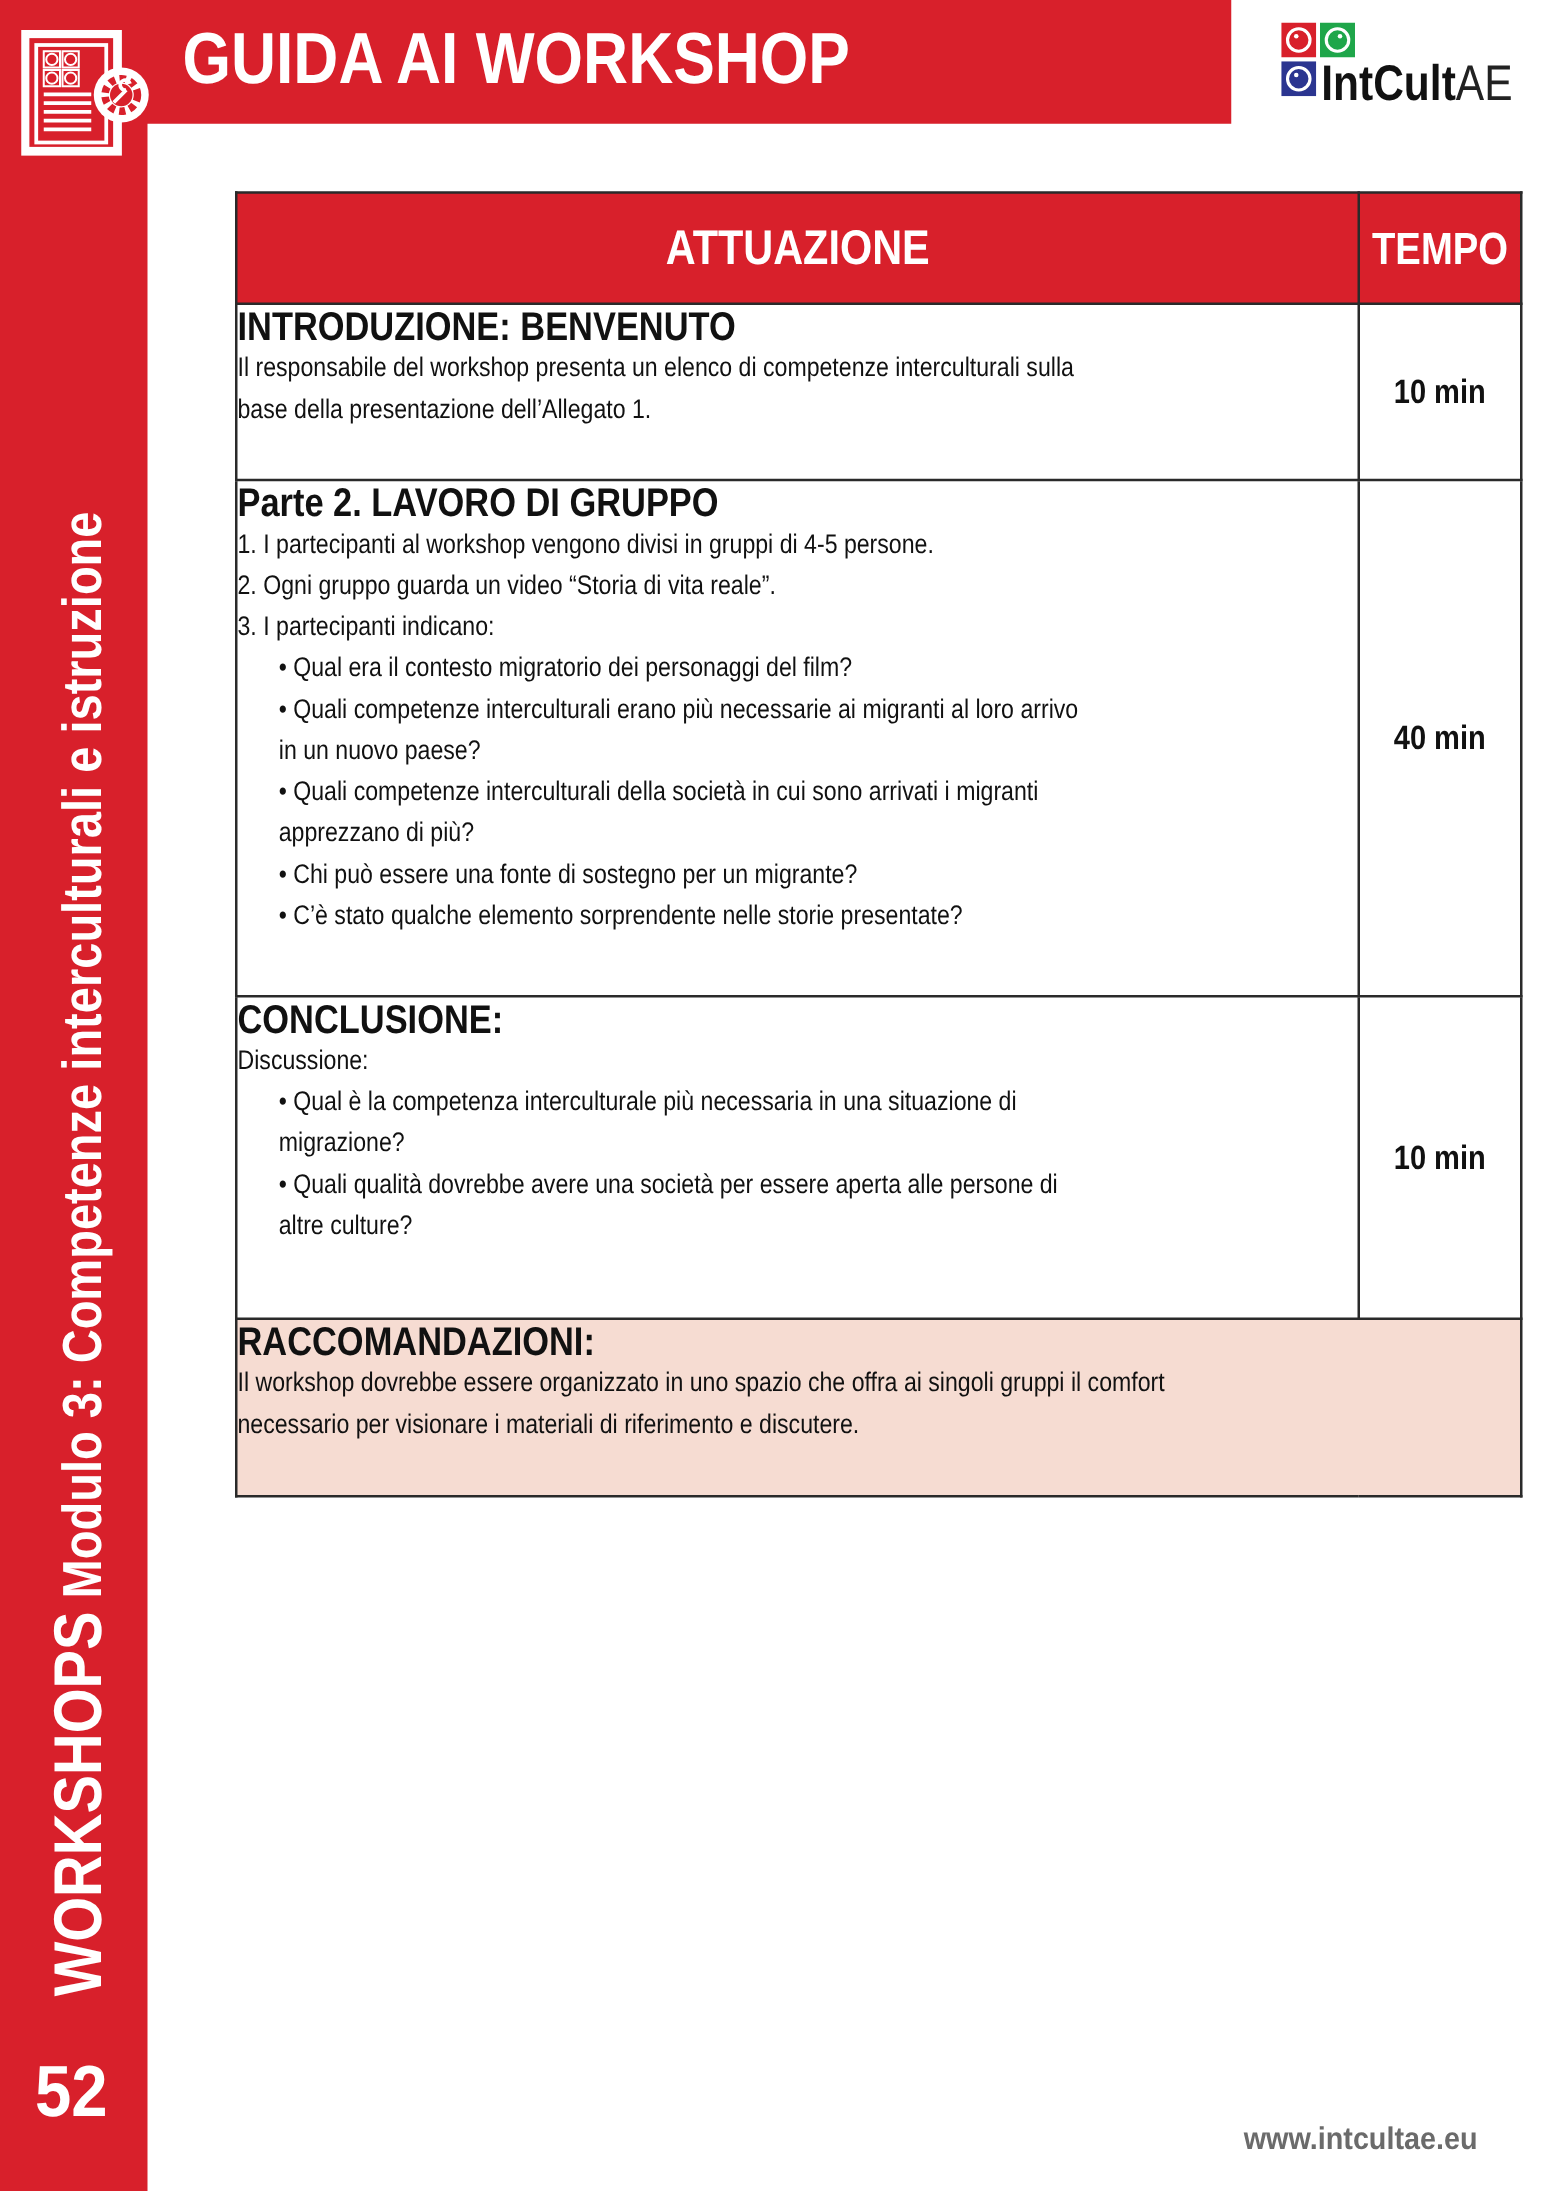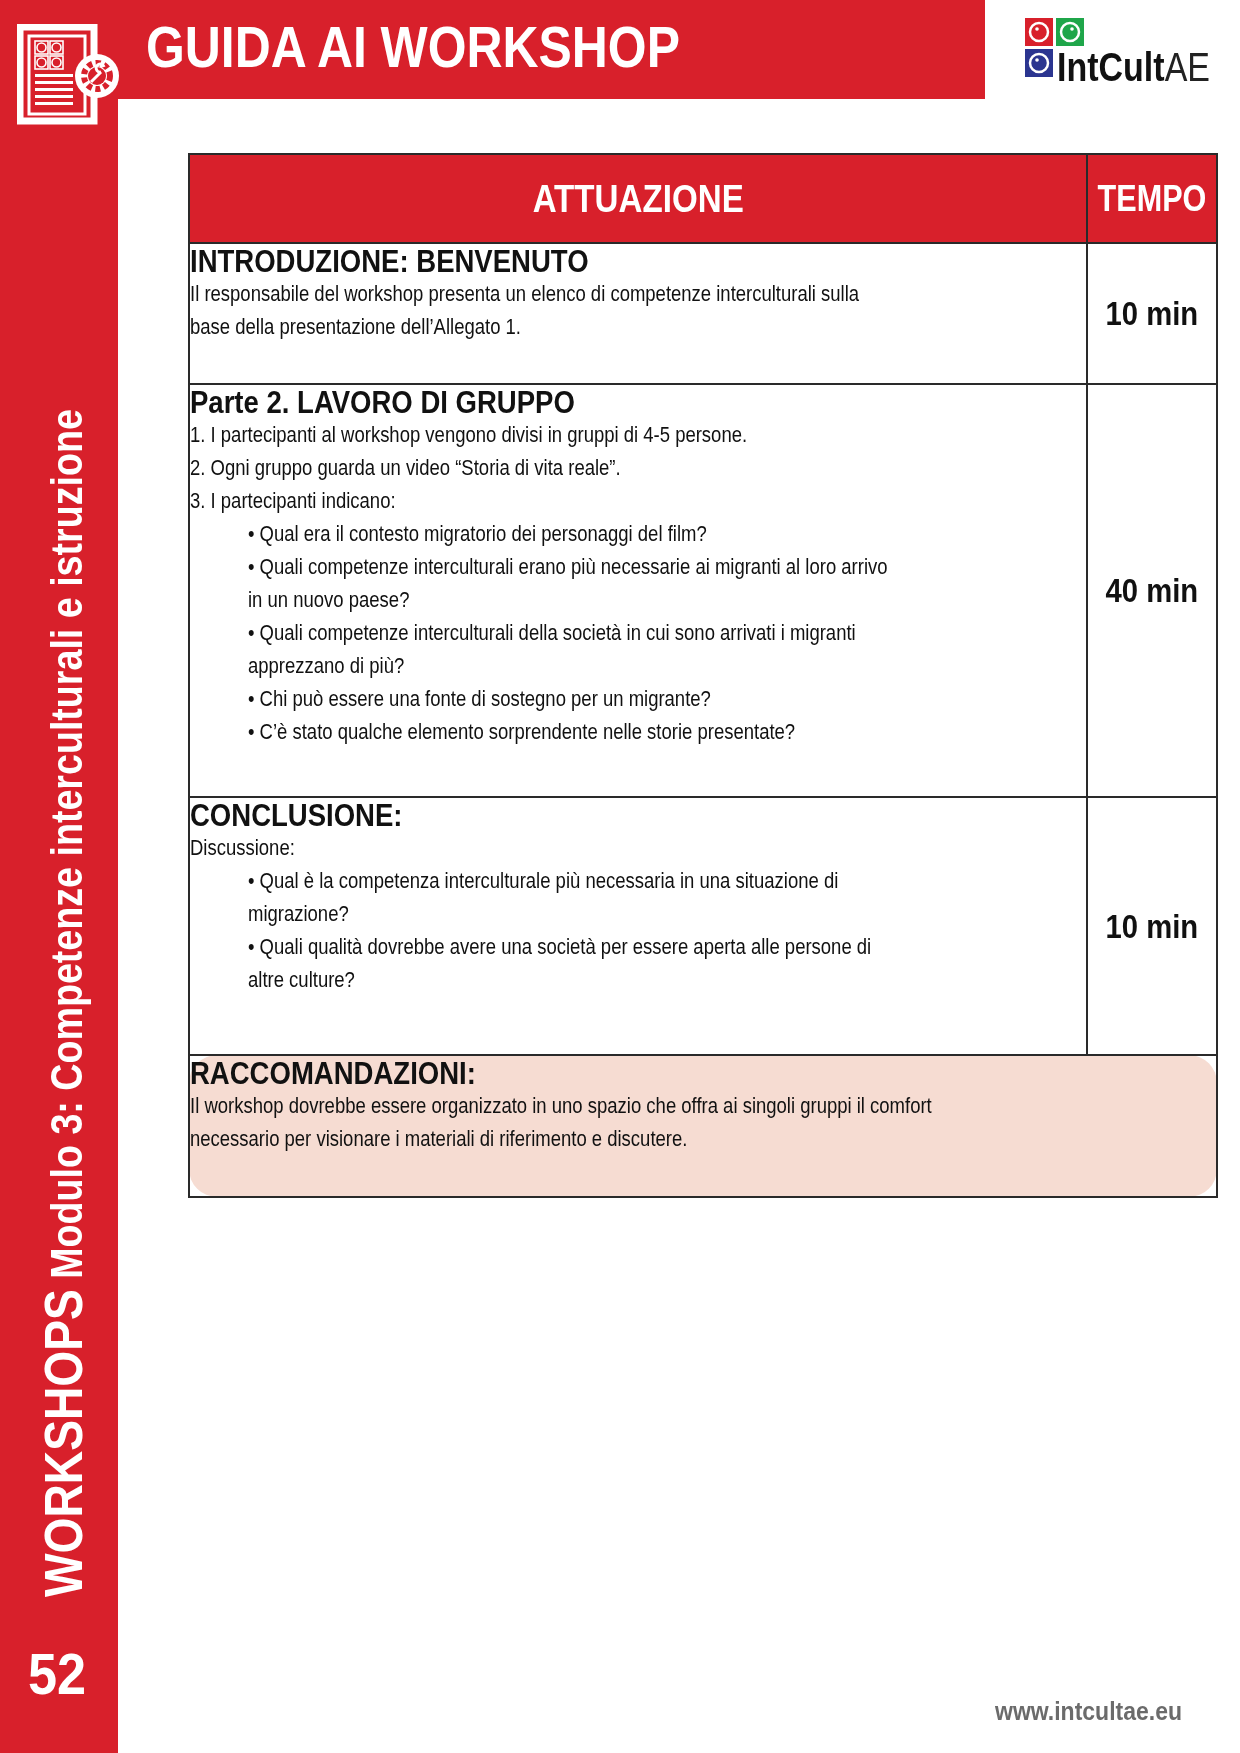--- a/index.html
+++ b/index.html
@@ -59,28 +59,28 @@
     background:var(--red); color:#fff; font-weight:bold; height:87px;
   }
   th.h-act { font-size:39px; }
   th.h-tempo { font-size:36px; width:117px; }
   th span.cond { display:inline-block; transform:scaleX(0.85); }
   td.content {
     padding:18px 12px 16px 13px; vertical-align:top;
     font-size:21.5px; line-height:33px;
   }
   td.time {
-    text-align:center; vertical-align:middle; font-size:34px; font-weight:bold; width:117px;
+    text-align:center; vertical-align:middle; font-size:27px; font-weight:bold; width:117px;
   }
   .cond-w { display:inline-block; transform:scaleX(0.86); transform-origin:left center; white-space:nowrap; }
   .cond-c { display:inline-block; transform:scaleX(0.86); transform-origin:center center; white-space:nowrap; }
   .row-title { font-weight:bold; font-size:32px; line-height:34px; }
   .line { display:block; white-space:nowrap; }
-  .indent { padding-left:58px; }
-  td.rec { background:var(--rec);border-radius:28px; }
+  .indent { padding-left:33px; }
+  td.rec { background:var(--rec); }
   .r1 td { height:139px; }
   .r2 td { height:411px; }
   .r3 td { height:256px; }
   .r4 td { height:140px; }
 </style>
 </head>
 <body>
 
 <div class="topband"></div>
 <div class="sidebar"></div>

